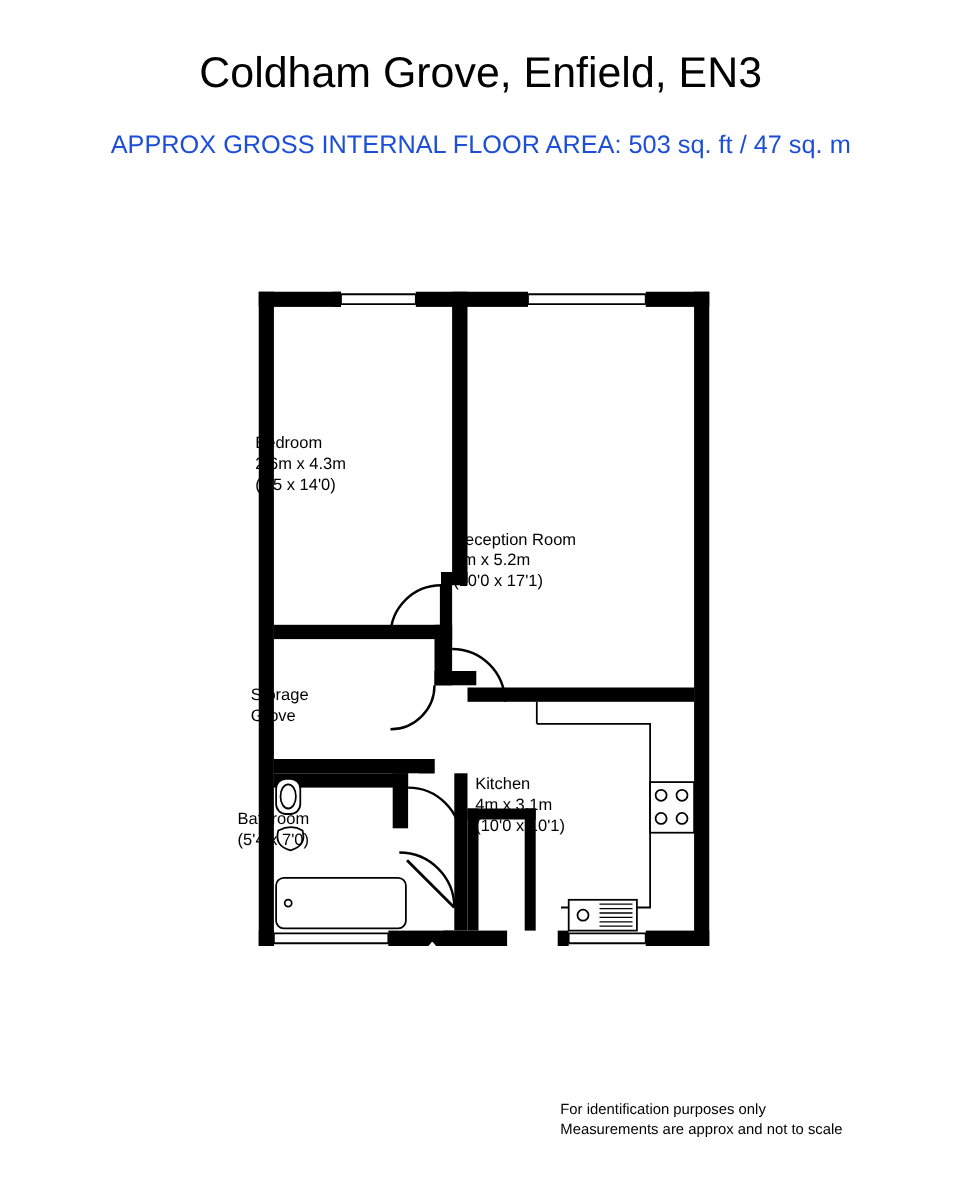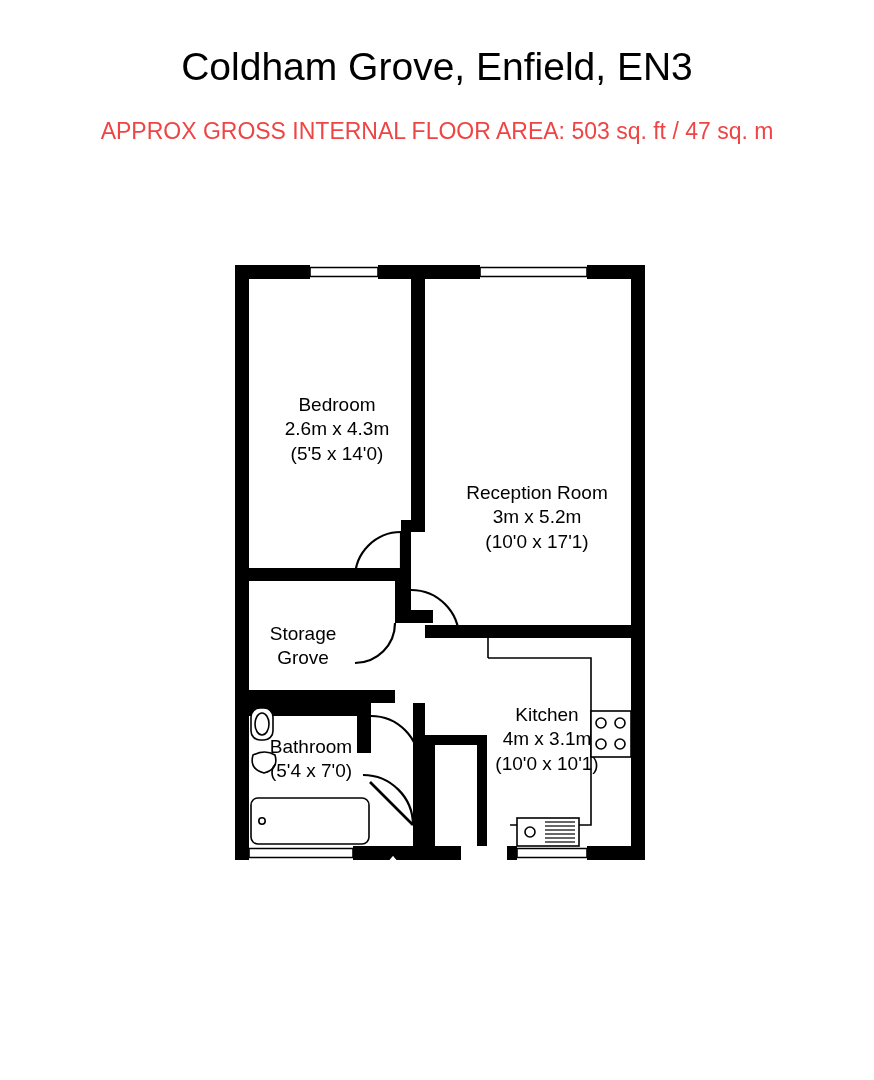--- a/index.html
+++ b/index.html
@@ -33,39 +33,39 @@
     white-space: nowrap;
   }
   .subtitle {
     position: absolute;
     top: 118px;
     left: 0;
     width: 874px;
     text-align: center;
     font-size: 23px;
     font-weight: 400;
-    color: #ef4444;
+    color: #1d4ed8;
     white-space: nowrap;
   }
 
   
   #plan {
     position: absolute;
     left: 235px;
     top: 265px;
     width: 410px;
     height: 595px;
   }
   #plan svg { display: block; }
 
   
   .room-label {
     position: absolute;
-    text-align: center;
-    font-size: 19px;
+    text-align: left;
+    font-size: 15px;
     line-height: 1.28;
     color: #000;
     white-space: nowrap;
   }
   .room-label .nm { display: block; }
   .room-label .d1 { display: block; }
   .room-label .d2 { display: block; }
 
   #label-bedroom   { left: 232px; top: 393px; width: 210px; }
   #label-reception { left: 412px; top: 440px; width: 250px; margin-top: 41px; }
@@ -243,14 +243,18 @@
     <span class="nm">Bathroom</span>
     <span class="d2">(5'4 x 7'0)</span>
   </div>
 
   <div class="room-label" id="label-kitchen">
     <span class="nm">Kitchen</span>
     <span class="d1">4m x 3.1m</span>
     <span class="d2">(10'0 x 10'1)</span>
   </div>
 
+  <div class="footer">
+    <span>For identification purposes only</span>
+    <span>Measurements are approx and not to scale</span>
+  </div>
 
 </div>
 
 </body></html>

